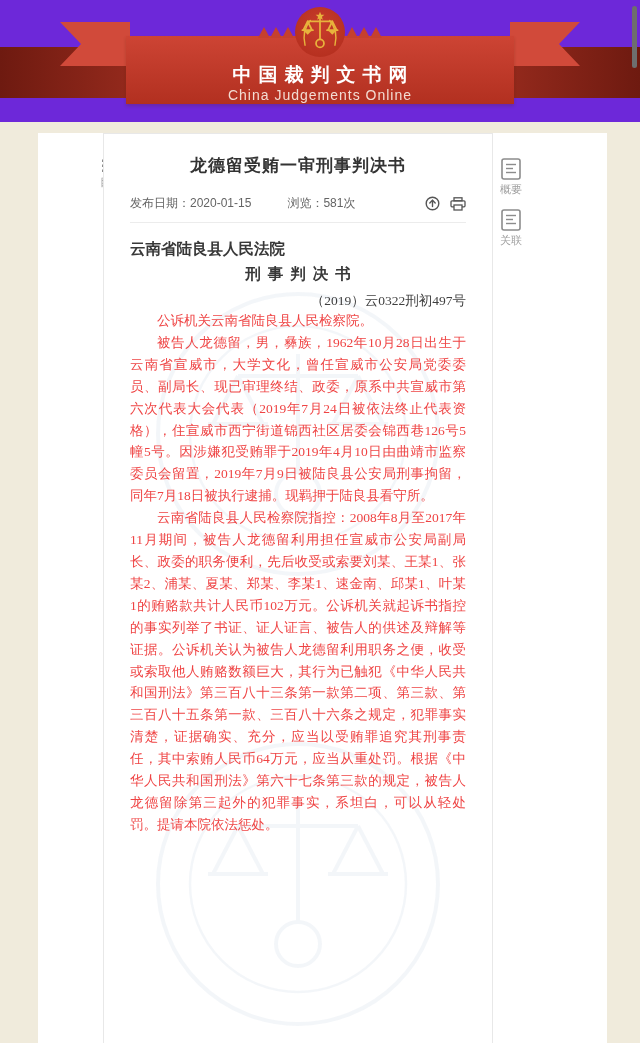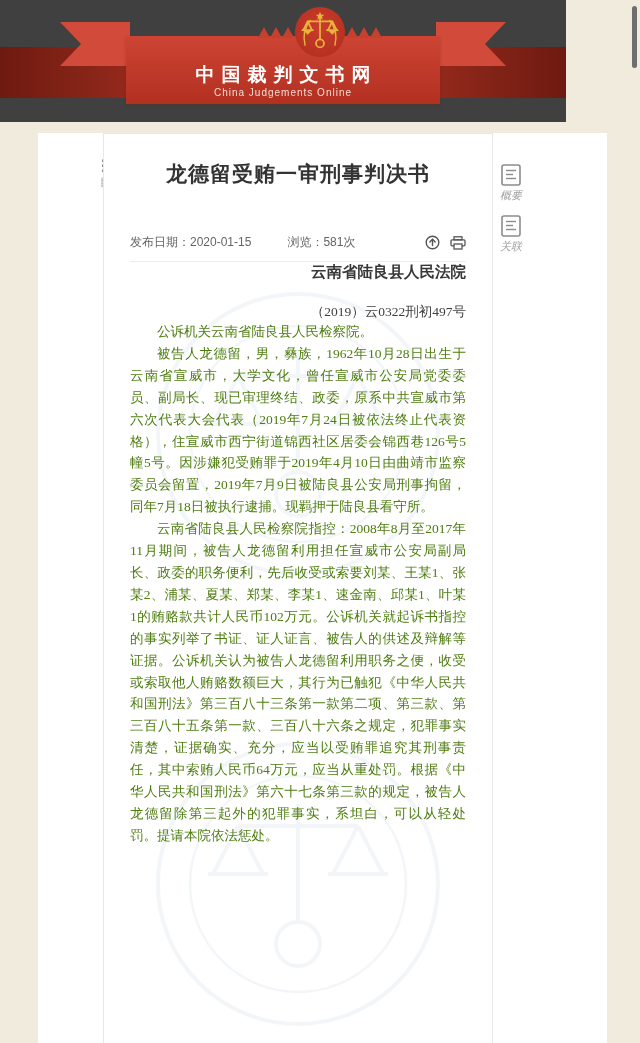--- a/index.html
+++ b/index.html
@@ -4,21 +4,21 @@
 <style>
   * { margin:0; padding:0; box-sizing:border-box; }
   html,body { width:640px; height:1043px; overflow:hidden; }
   body {
     background:#f0ebdc;
     font-family:"Liberation Sans", sans-serif;
     position:relative;
   }
 
   
-  .banner { position:relative; width:566px; height:122px; background:#404040; }
+  .banner { position:relative; width:640px; height:122px; background:#6d28d9; }
   .tail { position:absolute; top:47px; height:51px; }
   .tail-left  { left:0; width:128px; background:linear-gradient(90deg,#6e1a10,#93291c); }
   .tail-right { right:0; width:128px; background:linear-gradient(270deg,#6e1a10,#93291c); }
   .fold { position:absolute; top:22px; height:44px; width:70px; background:#d14a3a; }
   .fold-left  { left:60px;  clip-path:polygon(0 0,100% 0,100% 100%,0 100%,30% 50%); }
   .fold-right { right:60px; clip-path:polygon(0 0,100% 0,70% 50%,100% 100%,0 100%); }
   .band {
     position:absolute; left:126px; right:126px; top:36px; height:68px;
     background:linear-gradient(180deg,#cd4434 0%,#b23020 100%);
     box-shadow:0 2px 3px rgba(90,40,20,.25);
@@ -30,73 +30,73 @@
     position:absolute; left:295px; top:7px; width:50px; height:50px;
     border-radius:50%; background:radial-gradient(circle at 50% 40%, #c93d2c 0%, #b02c1c 100%);
     display:flex; align-items:center; justify-content:center;
   }
   .site-title {
     position:absolute; left:0; right:0; top:62px; text-align:center;
     color:#ffffff; font-size:19px; font-weight:bold; letter-spacing:7px; text-indent:7px;
   }
   .site-subtitle {
     position:absolute; left:0; right:0; top:87px; text-align:center;
-    color:#f3dcd2; font-size:10px; letter-spacing:1px;
+    color:#f3dcd2; font-size:14px; letter-spacing:1px;
   }
   .scroll-thumb {
     position:absolute; right:3px; top:6px; width:5px; height:62px;
     background:#6e6e6e; border-radius:3px; z-index:50;
   }
 
   
   .panel {
     position:relative; margin-left:38px; width:569px;
     min-height:921px; background:#ffffff;
   }
   .rail { position:absolute; width:30px; text-align:center; color:#a0a0a0; font-size:11px; }
   .rail-item { cursor:pointer; margin-bottom:12px; }
   .rail-item svg { display:block; margin:0 auto 2px auto; }
   .left-rail  { left:58px; top:25px; }
-  .right-rail { left:458px; top:31px;font-style:italic; }
+  .right-rail { left:458px; top:25px; }
 
   .doc-card {
     position:relative; margin:11px 0 0 65px; width:390px; min-height:960px;
     background:#ffffff; border:1px solid #e8e8e8;
     padding:16px 26px 40px 26px; overflow:hidden;
   }
   .doc-title {
-    text-align:center; font-size:21px; color:#333333; font-weight:600;
+    text-align:center; font-size:17px; color:#333333; font-weight:600;
     font-family:"Liberation Serif","DejaVu Serif",serif;
-    margin-top:10px; letter-spacing:1px;
+    margin-top:4px; letter-spacing:1px;
   }
   .meta-row {
-    display:flex; align-items:center; margin-top:46px;
+    display:flex; align-items:center; margin-top:18px;
     font-size:12px; color:#646464;
   }
   .meta-views { margin-left:36px; }
   .meta-icons { margin-left:auto; display:flex; gap:10px; align-items:center; }
   .meta-icons .icon-btn { cursor:pointer; display:flex; }
   .divider { border-bottom:1px solid #ececec; margin-top:10px; }
 
   .doc-body {
     position:relative; z-index:2;
     font-family:"Liberation Serif","DejaVu Serif",serif;
     color:#3f3f3f;
   }
   .court-name {
-    text-align:right; font-size:15.5px; font-weight:600; color:#383838; margin-top:0;
+    text-align:left; font-size:15.5px; font-weight:600; color:#383838; margin-top:16px;
   }
   .doc-type {
     text-align:center; font-size:15.5px; font-weight:600; color:#383838;
     letter-spacing:.45em; text-indent:.45em; margin-top:4px;
   }
-  .case-number { text-align:right; font-size:13.5px; margin-top:20px; color:#3f3f3f; }
+  .case-number { text-align:right; font-size:13.5px; margin-top:7px; color:#3f3f3f; }
   .doc-paragraphs p {
     font-size:13.5px; line-height:21.9px; text-align:justify;
-    text-indent:2em; color:#4d7c0f;
+    text-indent:2em; color:#ef4444;
   }
   .watermark { position:absolute; left:50%; transform:translateX(-50%); opacity:.055; z-index:1; }
   .wm-1 { top:150px; } .wm-2 { top:600px; }
 </style>
 </head>
 <body>
 
 <div class="banner">
   <div class="tail tail-left"></div>
   <div class="tail tail-right"></div>
@@ -232,20 +232,21 @@
             </g>
           </svg>
         </span>
       </span>
     </div>
 
     <div class="divider"></div>
 
     <div class="doc-body">
       <div class="court-name">云南省陆良县人民法院</div>
+      <div class="doc-type">刑事判决书</div>
       <div class="case-number">（2019）云0322刑初497号</div>
       <div class="doc-paragraphs">
         <p>公诉机关云南省陆良县人民检察院。</p>
         <p>被告人龙德留，男，彝族，1962年10月28日出生于云南省宣威市，大学文化，曾任宣威市公安局党委委员、副局长、现已审理终结、政委，原系中共宣威市第六次代表大会代表（2019年7月24日被依法终止代表资格），住宣威市西宁街道锦西社区居委会锦西巷126号5幢5号。因涉嫌犯受贿罪于2019年4月10日由曲靖市监察委员会留置，2019年7月9日被陆良县公安局刑事拘留，同年7月18日被执行逮捕。现羁押于陆良县看守所。</p>
         <p>云南省陆良县人民检察院指控：2008年8月至2017年11月期间，被告人龙德留利用担任宣威市公安局副局长、政委的职务便利，先后收受或索要刘某、王某1、张某2、浦某、夏某、郑某、李某1、速金南、邱某1、叶某1的贿赂款共计人民币102万元。公诉机关就起诉书指控的事实列举了书证、证人证言、被告人的供述及辩解等证据。公诉机关认为被告人龙德留利用职务之便，收受或索取他人贿赂数额巨大，其行为已触犯《中华人民共和国刑法》第三百八十三条第一款第二项、第三款、第三百八十五条第一款、三百八十六条之规定，犯罪事实清楚，证据确实、充分，应当以受贿罪追究其刑事责任，其中索贿人民币64万元，应当从重处罚。根据《中华人民共和国刑法》第六十七条第三款的规定，被告人龙德留除第三起外的犯罪事实，系坦白，可以从轻处罚。提请本院依法惩处。</p>
 
       </div>
     </div>
   </div>
 </div>

